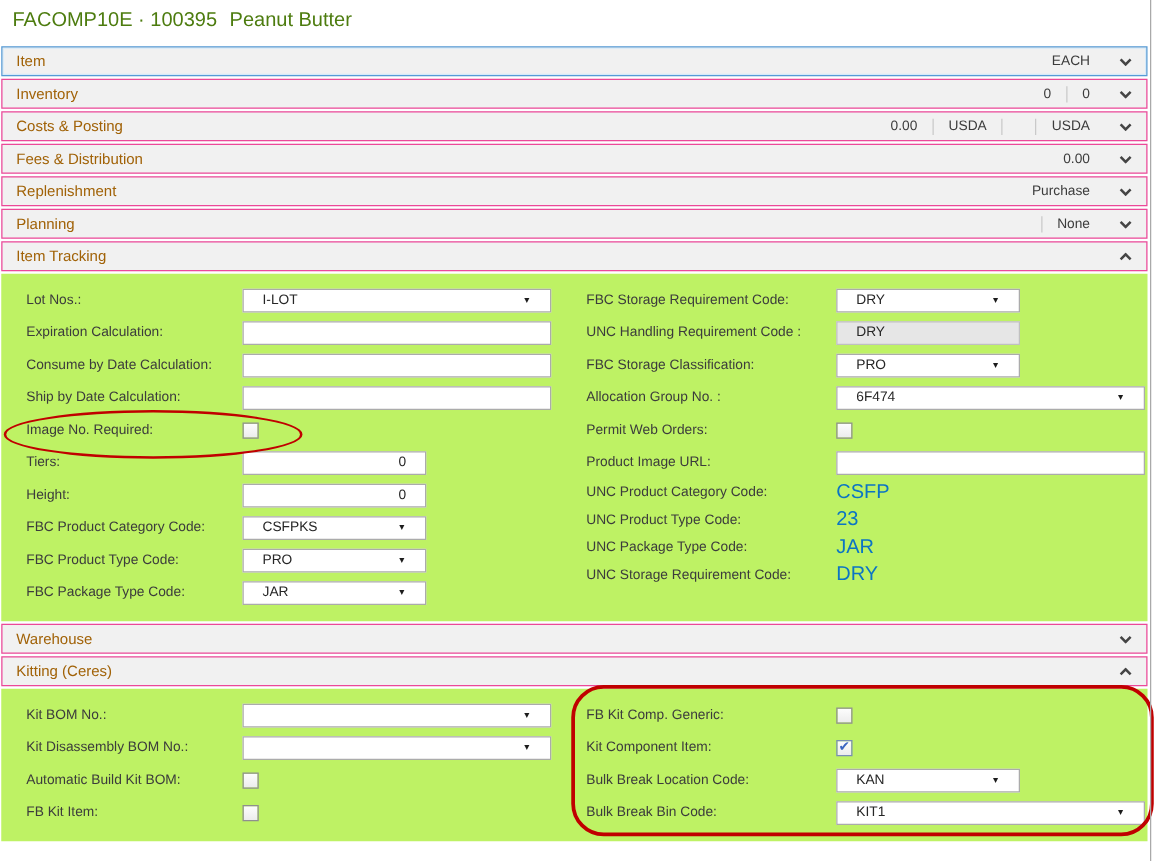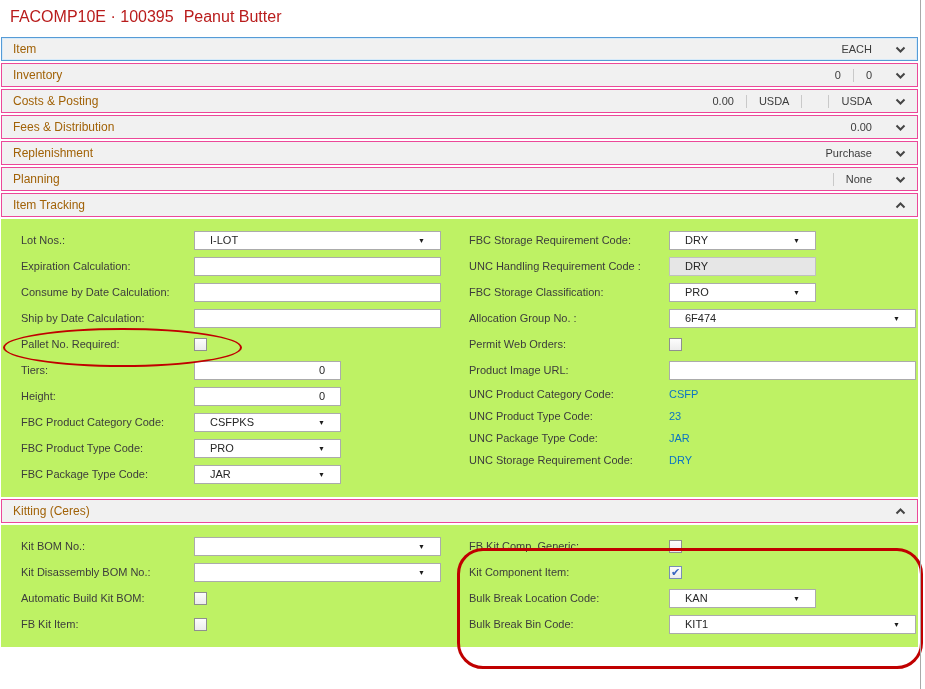--- a/index.html
+++ b/index.html
@@ -2,21 +2,21 @@
 <html><head>
 <meta charset="utf-8">
 <style>
   html,body{margin:0;padding:0;background:#fff;}
   .page{
     position:relative;width:925px;height:689px;background:#fff;
     font-family:"Liberation Sans","DejaVu Sans",sans-serif;overflow:hidden;
   }
   .page-title{
     position:absolute;top:8px;left:10px;font-size:16px;font-weight:400;
-    color:#b91c1c;white-space:nowrap;
+    color:#4d7c0f;white-space:nowrap;
   }
   .page-title .t-name{margin-left:10px;}
   .right-edge{position:absolute;top:0;left:920px;width:1px;height:689px;background:#a9a9a9;}
   .tabs{position:absolute;top:37px;left:1px;width:917px;}
   .fasttab-header{
     height:24px;background:#f1f1f1;display:flex;align-items:center;
     padding:0 11px;margin-bottom:2px;border:1px solid #ec4899;box-sizing:border-box;
   }
   .fasttab-header.selected{
     border:1px solid #569bd6;box-shadow:inset 0 0 0 1px #d6eaf9;
@@ -44,21 +44,21 @@
   .textbox.al-right{justify-content:flex-end;}
   .textbox.disabled{background:#e6e6e6;border-color:#c0c0c0;}
   .w-m{width:147px;}
   .w-l{width:247px;}
   .checkbox{
     width:13px;height:13px;border:1px solid #8f8f8f;box-sizing:border-box;
     background:linear-gradient(#fdfdfd,#ececec);display:flex;align-items:center;
     justify-content:center;font-size:11px;line-height:1;color:#3a66c0;
   }
   .checkbox.checked{border-color:#7a8eb5;}
-  .linkval{font-size:11px;color:#0b74c4;}
+  .linkval{font-size:16px;color:#0b74c4;}
   .ann{position:absolute;border:2px solid #c00000;pointer-events:none;background:transparent;}
   .ann-ellipse{left:3px;top:328px;width:235px;height:35px;border-radius:50%;}
   .ann-rect{left:457px;top:548px;width:460px;height:115px;border-radius:26px;border-width:3px;}
 </style>
 </head>
 <body>
 
 <div class="page">
   <div class="page-title">
     <span>FACOMP10E · 100395</span><span class="t-name">Peanut Butter</span>
@@ -171,21 +171,21 @@
               <span class="tval"></span>
             </div>
           </div>
           <div class="row">
             <span class="f-label">Ship by Date Calculation:</span>
             <div class="textbox w-l">
               <span class="tval"></span>
             </div>
           </div>
           <div class="row">
-            <span class="f-label">Pallet No. Required:</span>
+            <span class="f-label">Image No. Required:</span>
             <span class="checkbox"></span>
           </div>
           <div class="row">
             <span class="f-label">Tiers:</span>
             <div class="textbox w-m al-right">
               <span class="tval">0</span>
             </div>
           </div>
           <div class="row">
             <span class="f-label">Height:</span>
@@ -263,20 +263,29 @@
           </div>
           <div class="row rlink">
             <span class="f-label">UNC Package Type Code:</span>
             <span class="linkval">JAR</span>
           </div>
           <div class="row rlink">
             <span class="f-label">UNC Storage Requirement Code:</span>
             <span class="linkval">DRY</span>
           </div>
         </div>
+      </div>
+      <div class="fasttab-header">
+        <span class="ft-label">Warehouse</span>
+        <span class="sumwrap"></span>
+        <span class="chev">
+          <svg width="11" height="7" viewBox="0 0 11 7">
+            <path d="M1.5 1.5 L5.5 5.5 L9.5 1.5" stroke="#454545" stroke-width="2" fill="none"></path>
+          </svg>
+        </span>
       </div>
       <div class="fasttab-header">
         <span class="ft-label">Kitting (Ceres)</span>
         <span class="sumwrap"></span>
         <span class="chev">
           <svg width="11" height="7" viewBox="0 0 11 7">
             <path d="M1.5 5.5 L5.5 1.5 L9.5 5.5" stroke="#454545" stroke-width="2" fill="none"></path>
           </svg>
         </span>
       </div>

